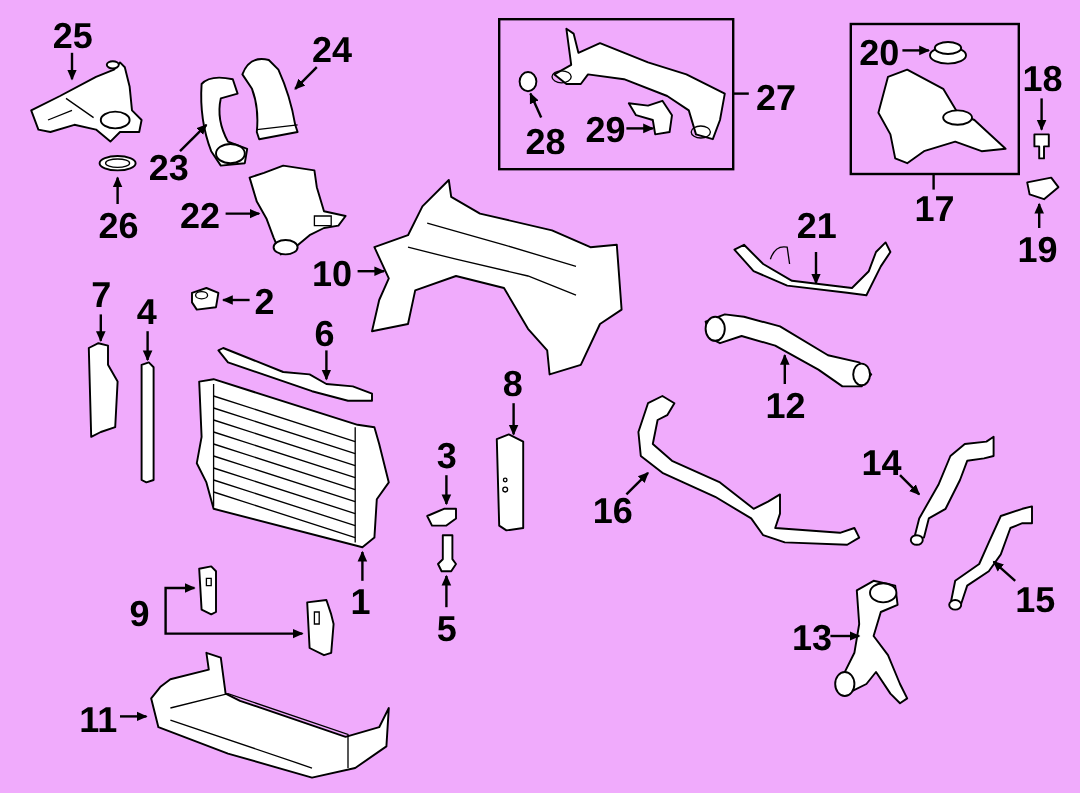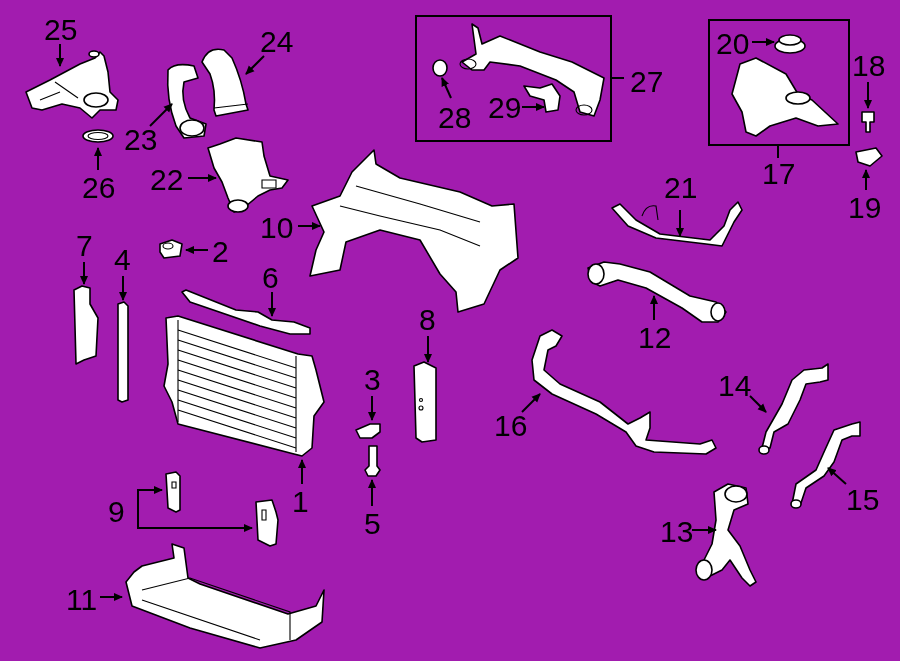--- a/index.html
+++ b/index.html
@@ -1,16 +1,16 @@
 <!DOCTYPE html>
 <html><head>
 <meta charset="utf-8">
 <style>
   html, body { margin: 0; padding: 0; background: #ffffff; }
-  #stage { position: relative; width: 900px; height: 661px; overflow: hidden; background: #a21caf; }
+  #stage { position: relative; width: 900px; height: 661px; overflow: hidden; background: #f0abfc; font-weight: bold; }
   svg { position: absolute; left: 0; top: 0; }
   .num { font-family: "Liberation Sans", sans-serif; font-size: 30px; fill: #000; }
   .part { fill: #ffffff; stroke: #000; stroke-width: 1.6; stroke-linejoin: round; stroke-linecap: round; }
   .thin { fill: none; stroke: #000; stroke-width: 1.1; }
   .lead { fill: none; stroke: #000; stroke-width: 2; }
   .box { fill: none; stroke: #000; stroke-width: 2; }
 </style>
 </head>
 <body>
 

